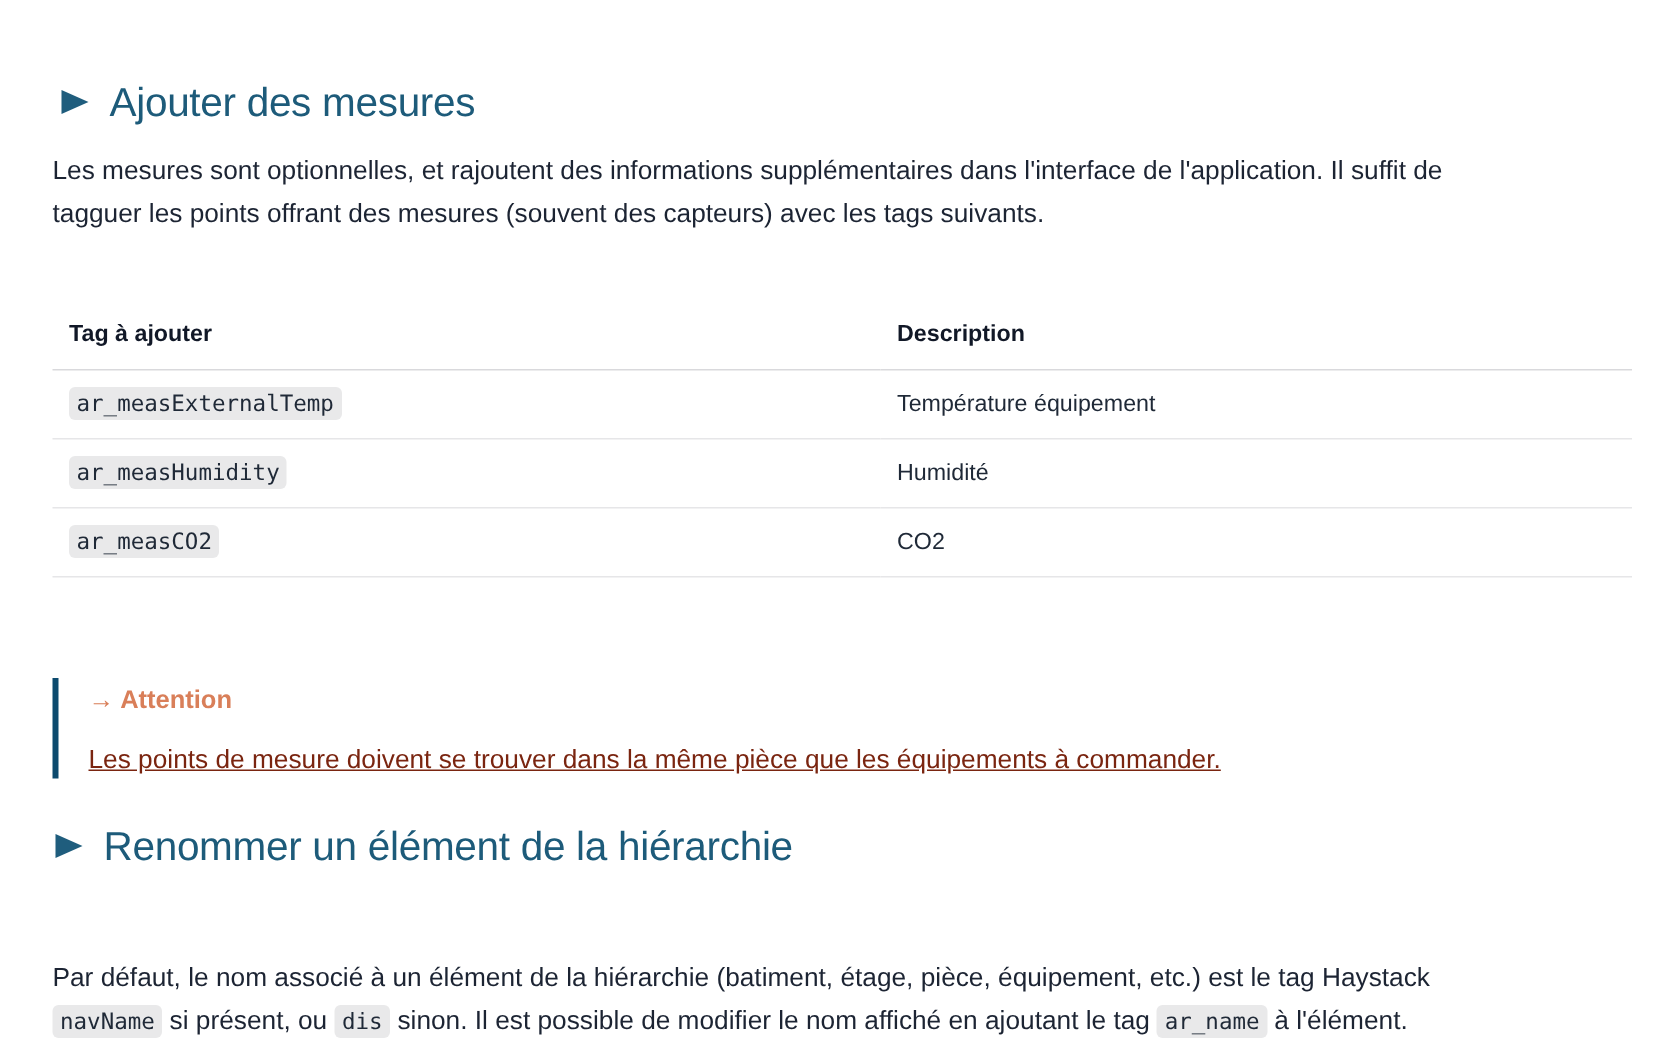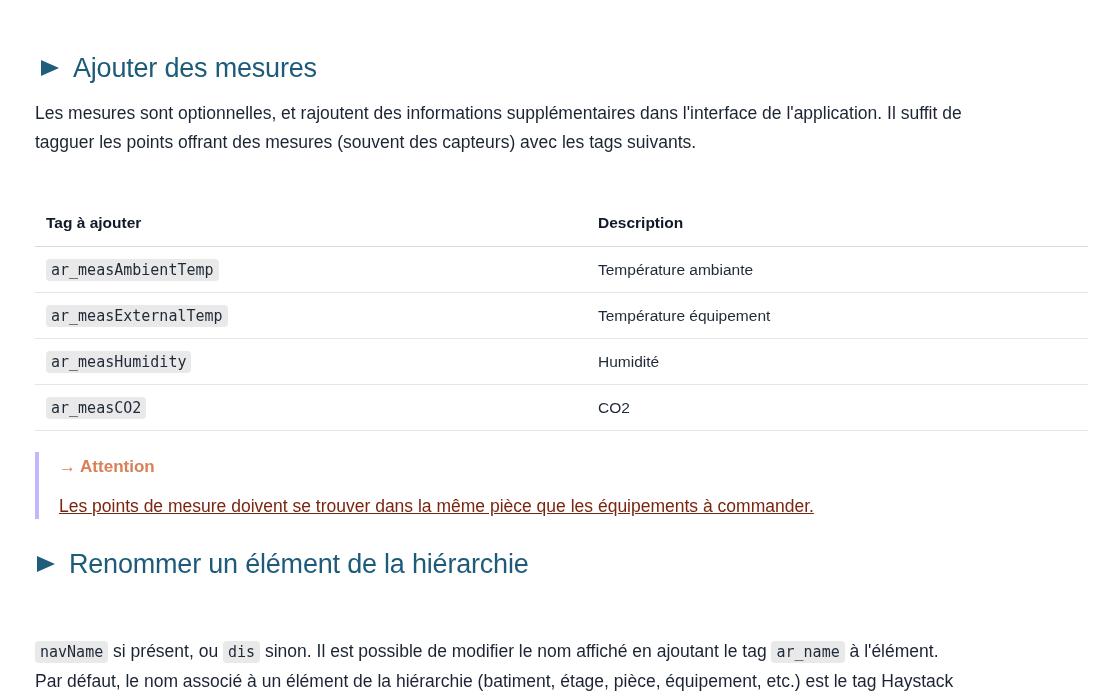--- a/index.html
+++ b/index.html
@@ -69,21 +69,21 @@
     }
     td {
       height: 45px;
       padding: 0 11px;
       border-bottom: 1px solid #e6e6e8;
       color: #1f2937;
     }
     td.desc { font-size: 15.5px; }
     .col1 { width: 530px; }
     .callout {
-      border-left: 4px solid #c4b5fd;
+      border-left: 4px solid #0c4a6e;
       padding-left: 20px;
       height: 67px;
       box-sizing: border-box;
     }
     .callout-title {
       color: #d97f59;
       font-weight: 700;
       font-size: 17px;
       line-height: 22px;
       padding-top: 4px;
@@ -113,24 +113,20 @@
 
   <table style="position:absolute; top:200px; left:0;">
     <thead>
       <tr>
         <th class="col1">Tag à ajouter</th>
         <th>Description</th>
       </tr>
     </thead>
     <tbody>
       <tr>
-        <td><code>ar_measAmbientTemp</code></td>
-        <td class="desc">Température ambiante</td>
-      </tr>
-      <tr>
         <td><code>ar_measExternalTemp</code></td>
         <td class="desc">Température équipement</td>
       </tr>
       <tr>
         <td><code>ar_measHumidity</code></td>
         <td class="desc">Humidité</td>
       </tr>
       <tr>
         <td><code>ar_measCO2</code></td>
         <td class="desc">CO2</td>
@@ -142,19 +138,19 @@
     <div class="callout-title">→ Attention</div>
     <div class="callout-body">Les points de mesure doivent se trouver dans la même pièce que les équipements à commander.</div>
   </div>
 
   <h2 class="section-heading" style="position:absolute; top:546px; left:0;">
     <span class="tri"></span>
     <span>Renommer un élément de la hiérarchie</span>
   </h2>
 
   <div style="position:absolute; top:637px; left:0; width:1060px;">
+    <p class="para">Par défaut, le nom associé à un élément de la hiérarchie (batiment, étage, pièce, équipement, etc.) est le tag Haystack</p>
     <p class="para">
       <code>navName</code><span> si présent, ou </span><code>dis</code><span> sinon. Il est possible de modifier le nom affiché en ajoutant le tag </span><code>ar_name</code><span> à l'élément.</span>
     </p>
-    <p class="para">Par défaut, le nom associé à un élément de la hiérarchie (batiment, étage, pièce, équipement, etc.) est le tag Haystack</p>
   </div>
 
 </div>
 
 </body></html>

